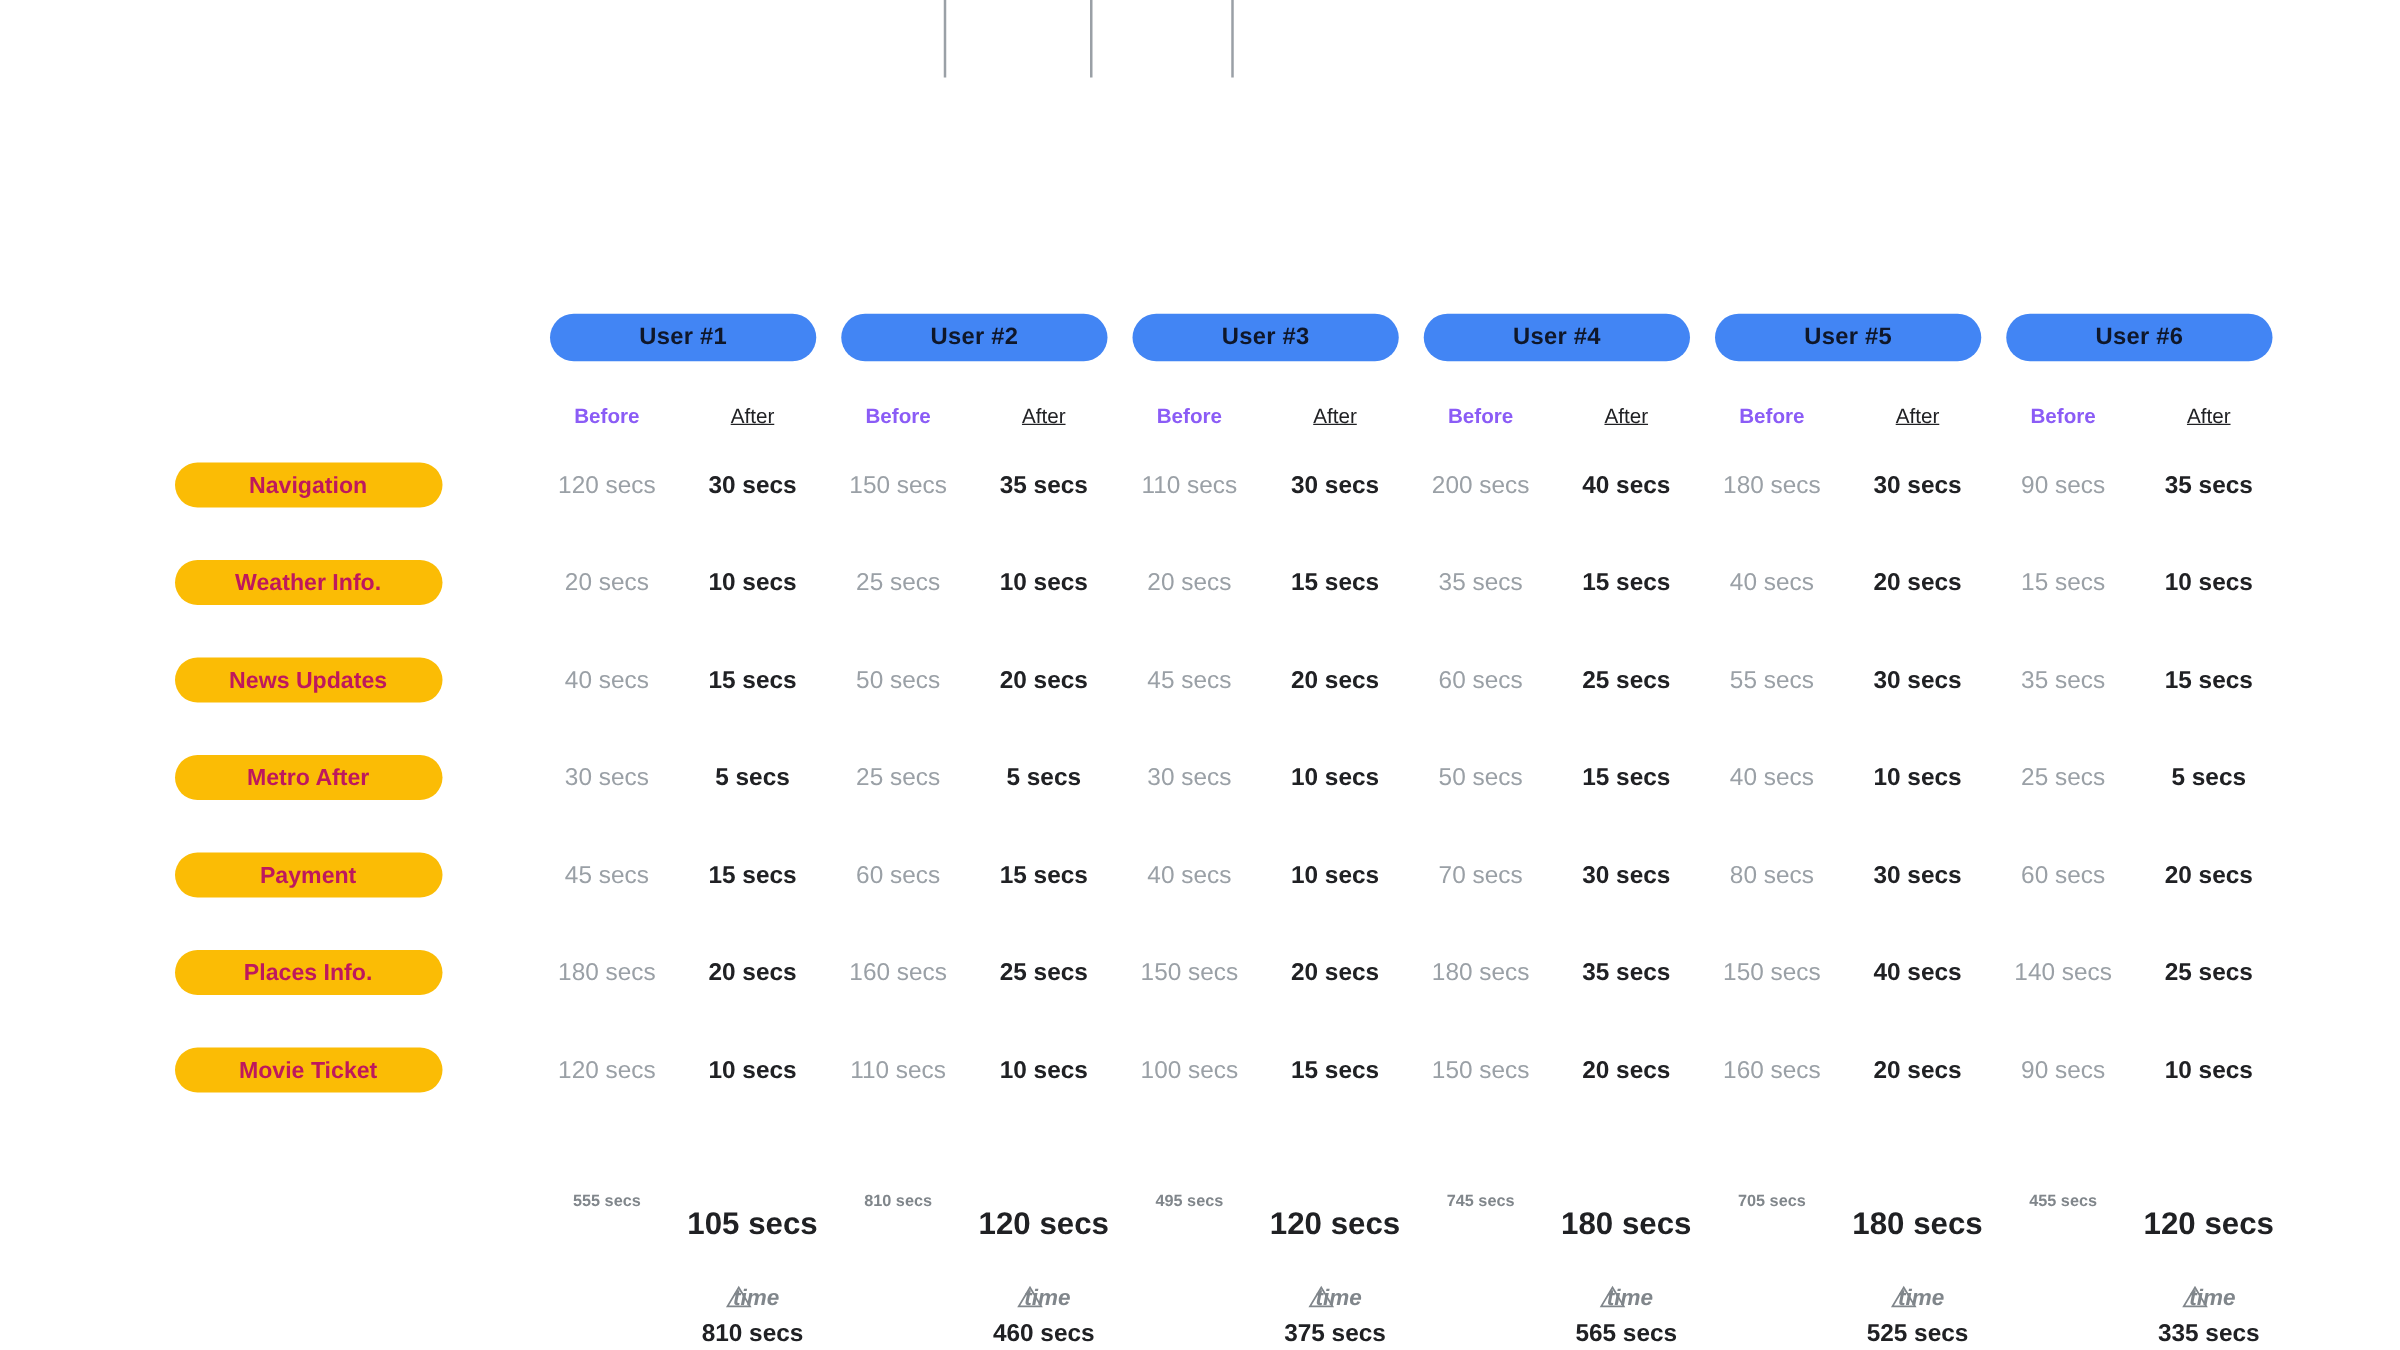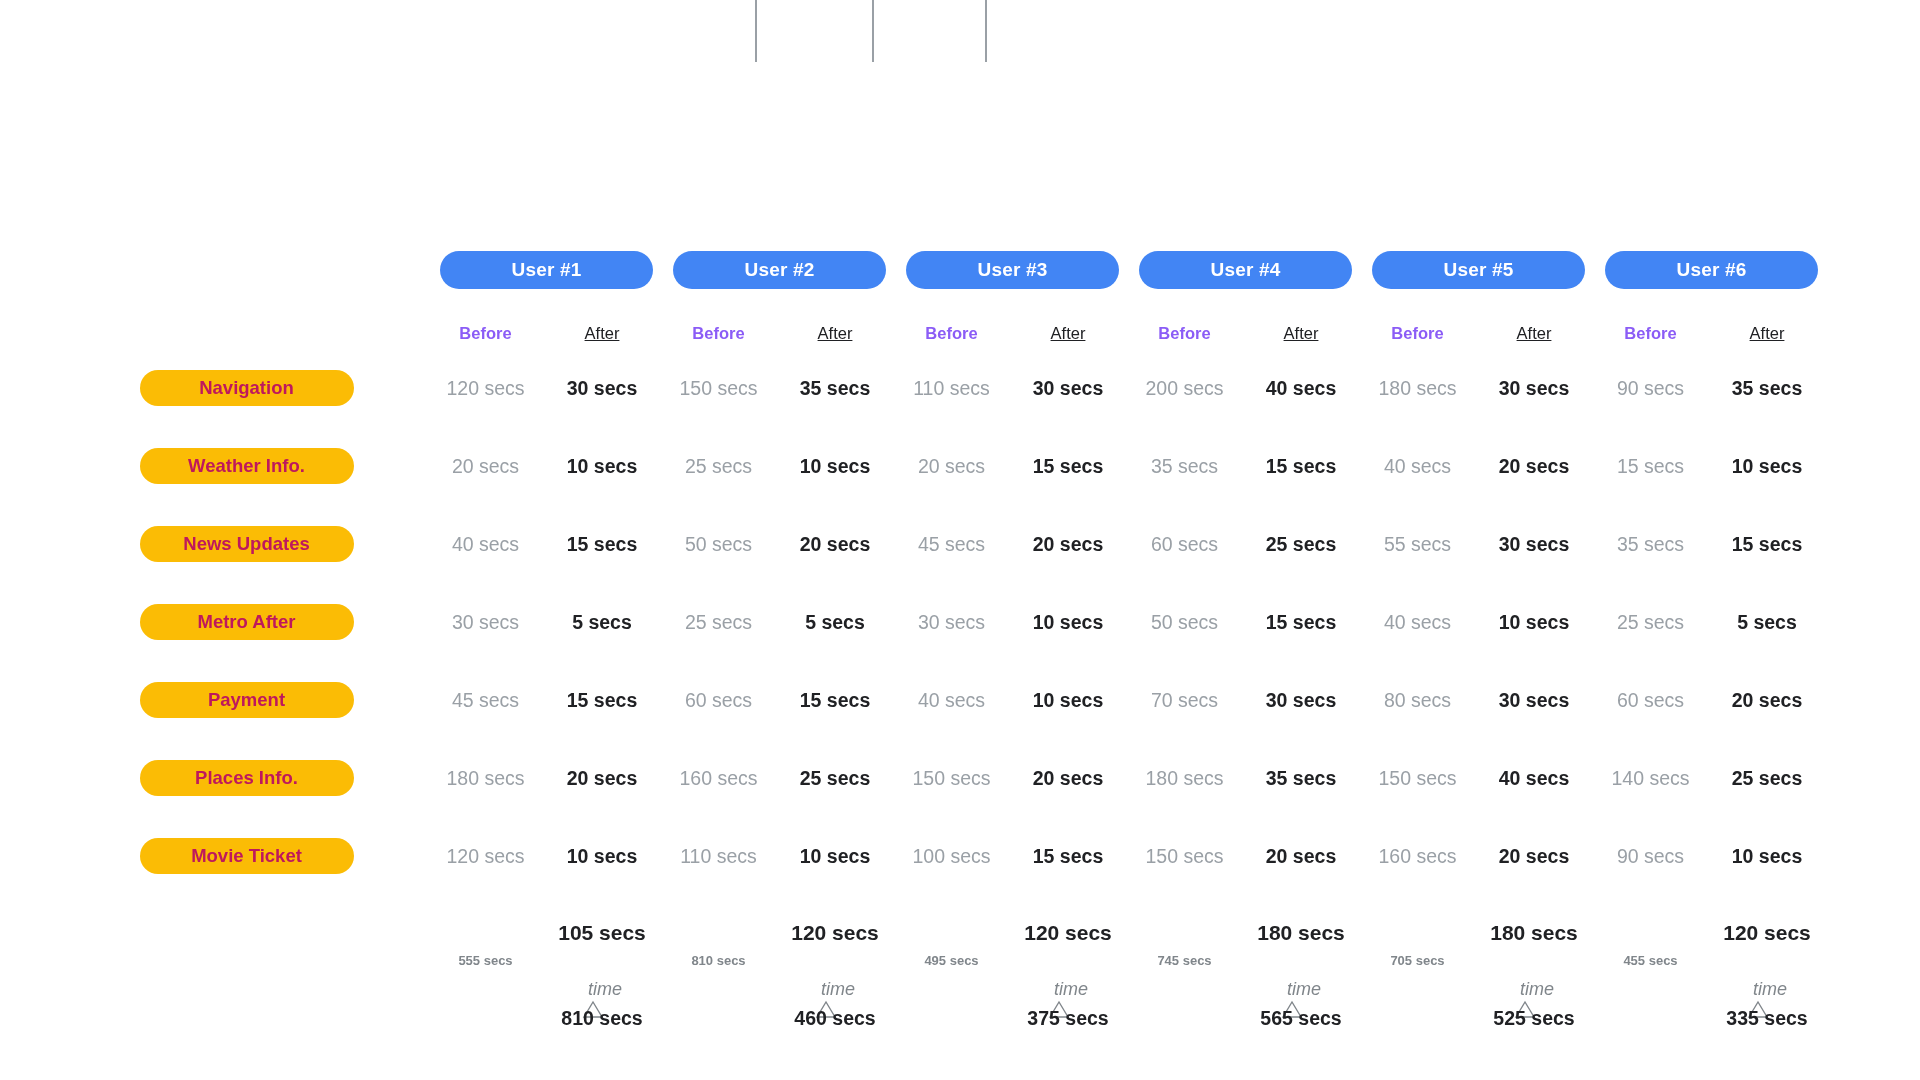--- a/index.html
+++ b/index.html
@@ -71,21 +71,21 @@
 
   
   tr.user-row td { height: 96px; }
   .user-pill {
     display: block;
     margin: 0 10px;
     height: 38px;
     line-height: 38px;
     border-radius: 19px;
     background: #4285F4;
-    color: #ffffff;
+    color: #0f172a;
     font-size: 19px;
     font-weight: 700;
     letter-spacing: 0.2px;
     text-align: center;
     white-space: nowrap;
   }
 
   
   tr.ba-row td { height: 31px; }
   .ba-before {
@@ -142,35 +142,37 @@
     box-sizing: border-box;
   }
   .t-before {
     font-size: 13px;
     color: #80868b;
     font-weight: 700;
     white-space: nowrap;
     margin-top: 32px;
   }
   .t-after {
-    font-size: 21px;
+    font-size: 25px;
     color: #202124;
     font-weight: 700;
     white-space: nowrap;
+    margin-top: 44px;
   }
   .delta-block { margin-top: 34px; }
   .delta-label {
     font-size: 18px;
     color: #80868b;
     font-style: italic;
     white-space: nowrap;
     display: flex;
-    align-items: flex-end;
+    align-items: flex-start;
     justify-content: center;
     gap: 6px;
+    font-weight: bold;
   }
   .delta-tri {
     display: inline-block;
     width: 0; height: 0;
     line-height: 0;
   }
   .delta-tri svg { display: block; }
   .delta-val {
     margin-top: 7px;
     font-size: 19.5px;

